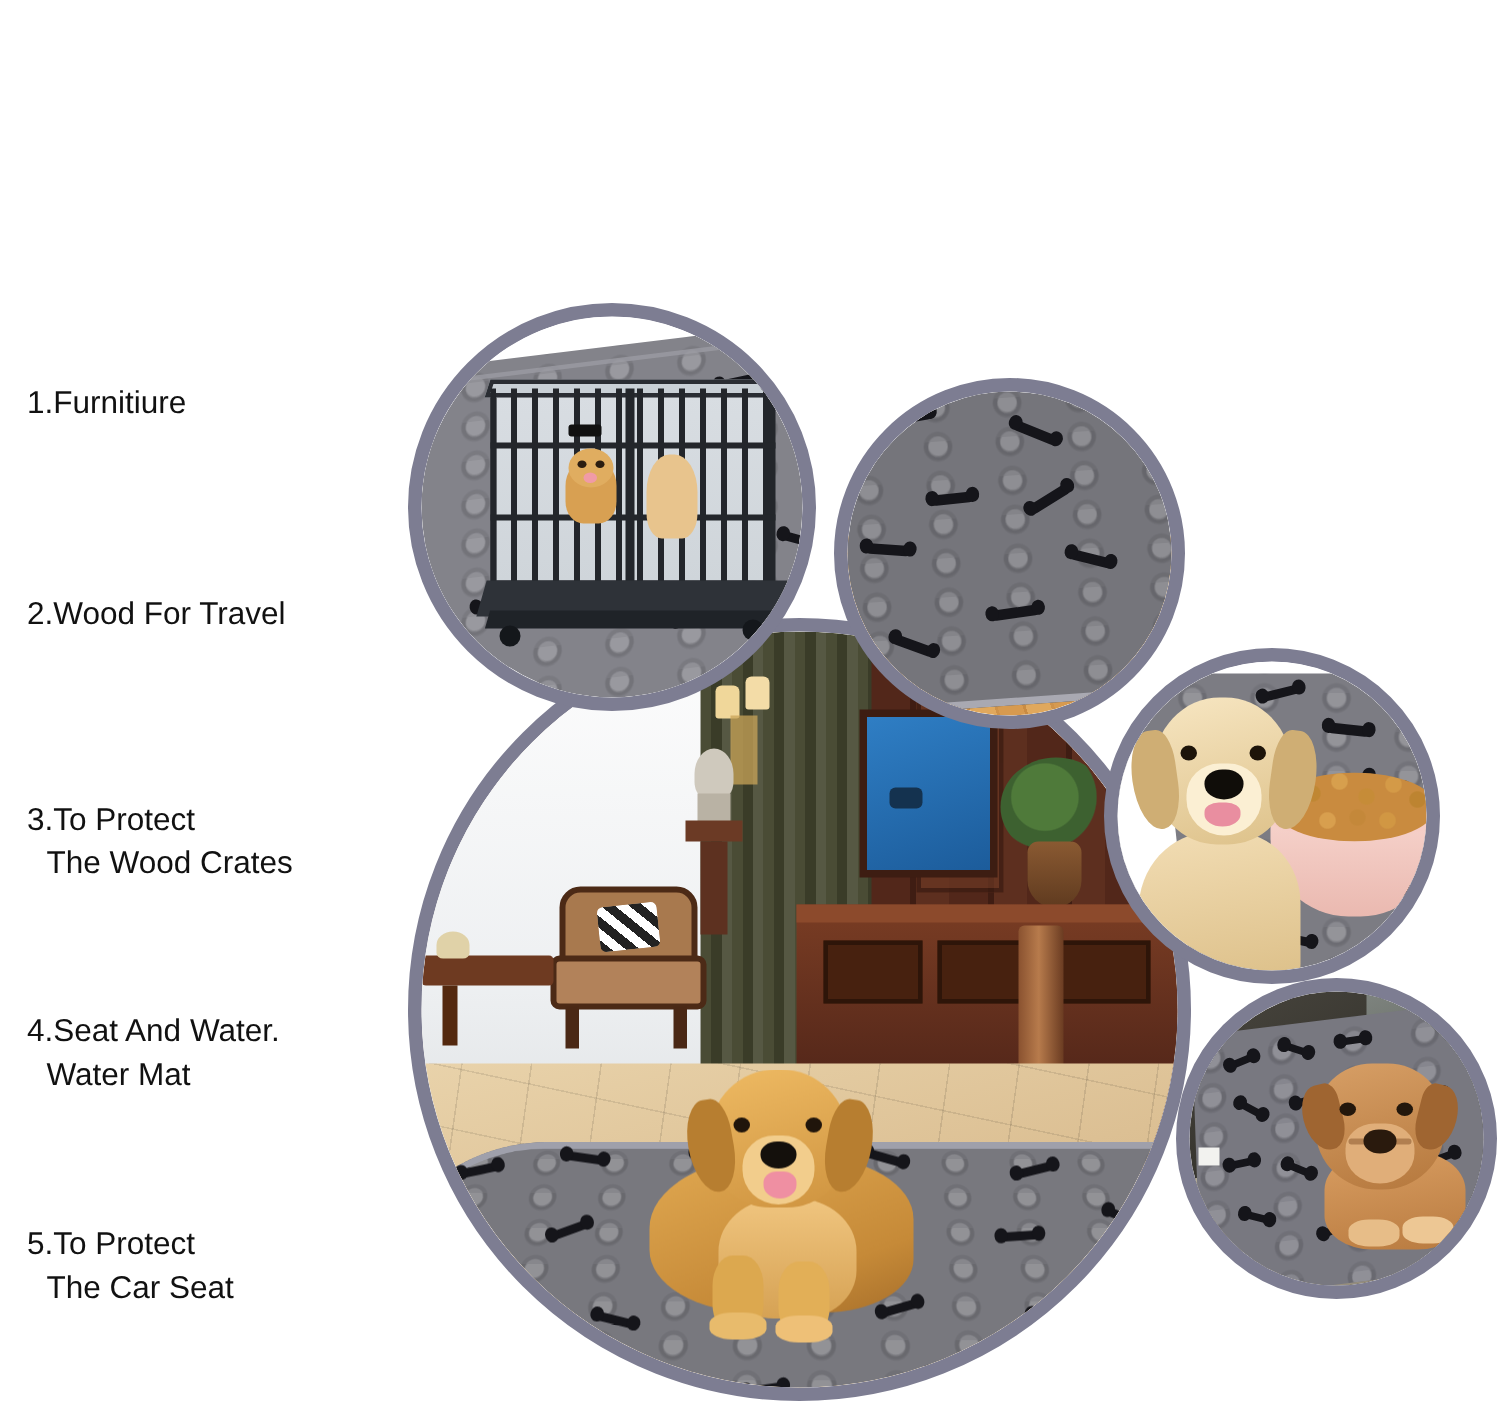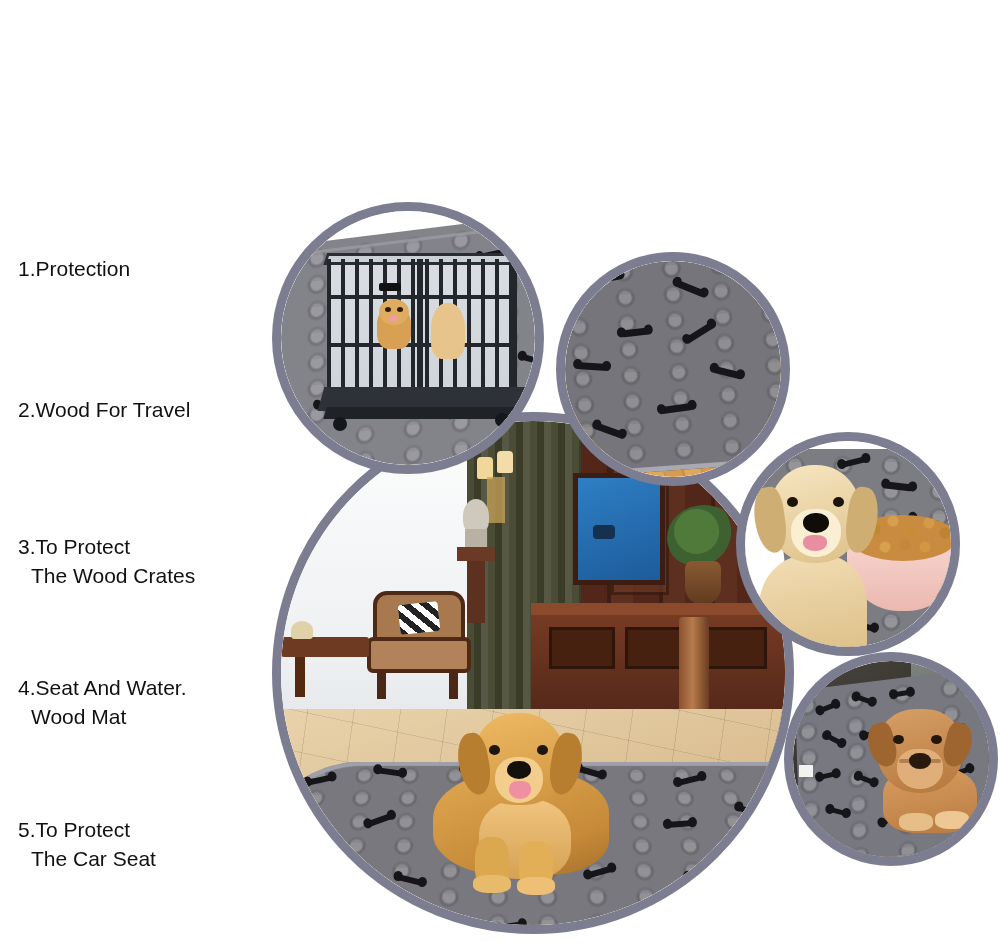--- a/index.html
+++ b/index.html
@@ -95,35 +95,35 @@
 </style>
 </head>
 <body>
 
 <div id="stage">
 
 
   <div class="feature-list">
 
     <div class="feature-item" style="top:104px;">
-      <span>1.</span><span>Protection</span>
+      <span>1.</span><span>Furnitiure</span>
     </div>
 
     <div class="feature-item" style="top:245px;">
       <span>2.</span><span>Wood For Travel</span>
     </div>
 
     <div class="feature-item" style="top:382px;">
       <span>3.</span><span>To Protect</span>
       <span class="l2">The Wood Crates</span>
     </div>
 
     <div class="feature-item" style="top:523px;">
       <span>4.</span><span>Seat And Water.</span>
-      <span class="l2">Wood Mat</span>
+      <span class="l2">Water Mat</span>
     </div>
 
     <div class="feature-item" style="top:665px;">
       <span>5.</span><span>To Protect</span>
       <span class="l2">The Car Seat</span>
     </div>
 
   </div>
 
   <div class="collage">

